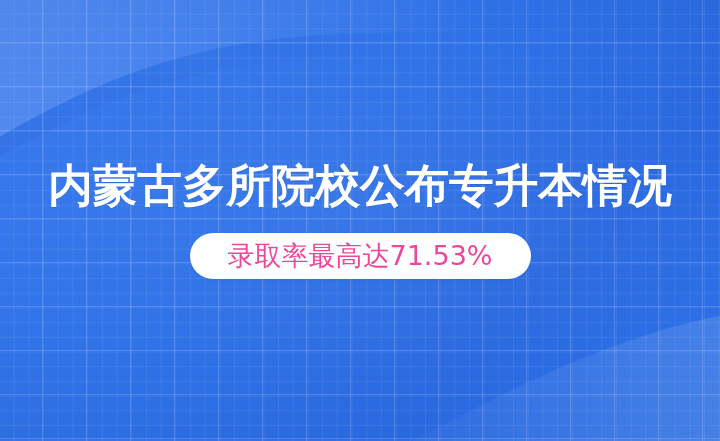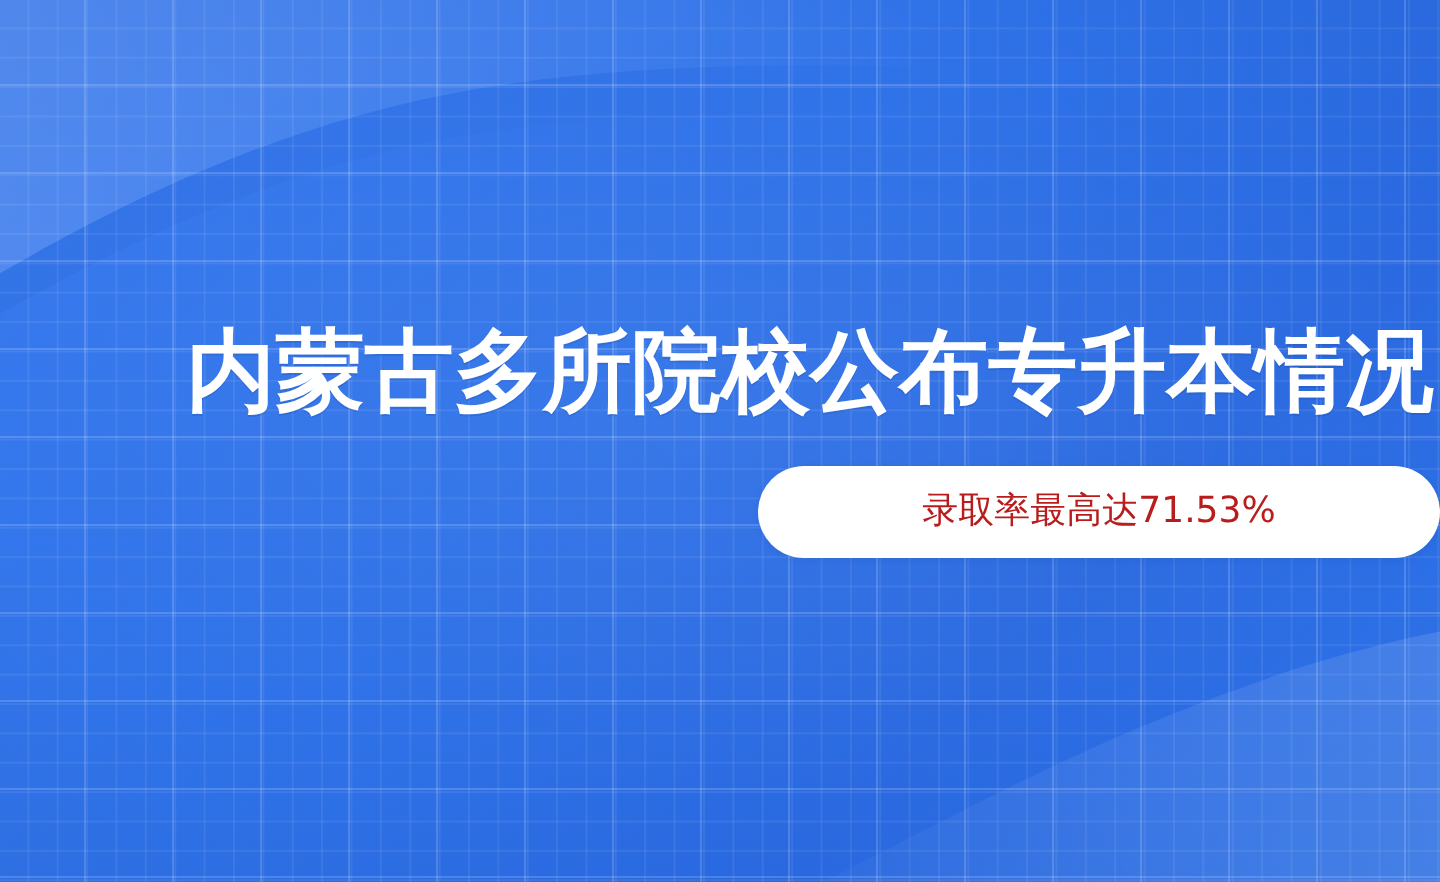--- a/index.html
+++ b/index.html
@@ -74,21 +74,21 @@
                 rgba(255,255,255,0.05) 0%,
                 rgba(0,0,0,0.0) 55%,
                 rgba(14,54,130,0.10) 100%);
   }
 
   .content {
     position: absolute;
     inset: 0;
     display: flex;
     flex-direction: column;
-    align-items: flex-end;
+    align-items: center;
     justify-content: center;
   }
 
   .headline {
     color: #ffffff;
     font-family: "DejaVu Sans", "Liberation Sans", sans-serif;
     font-size: 45px;
     font-weight: 700;
     letter-spacing: 0px;
     line-height: 1;
@@ -106,23 +106,23 @@
     min-width: 341px;
     padding: 0 26px;
     display: flex;
     align-items: center;
     justify-content: center;
     box-sizing: border-box;
     box-shadow: 0 1px 3px rgba(18,55,130,0.10);
   }
 
   .subtitle-text {
-    color: #b91c1c;
+    color: #ec4899;
     font-family: "DejaVu Sans", "Liberation Sans", sans-serif;
-    font-size: 18px;
+    font-size: 27px;
     font-weight: 400;
     line-height: 1;
     white-space: nowrap;
   }
 </style>
 </head>
 <body>
 
 <div class="banner">
 

